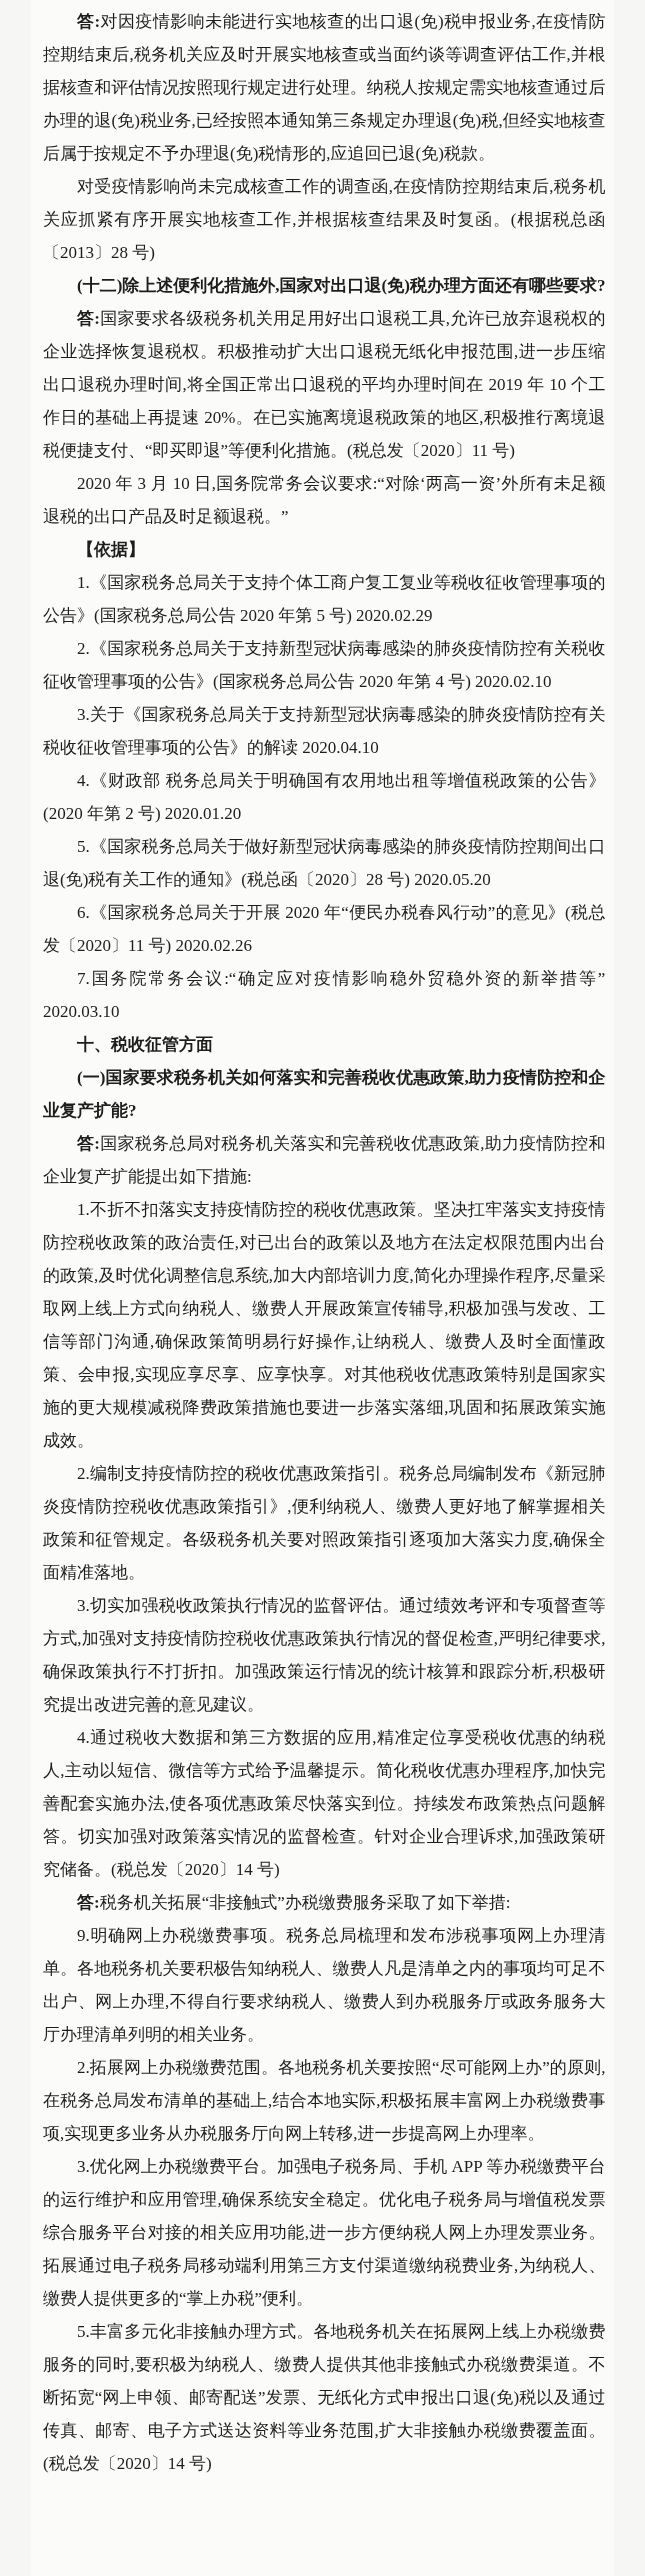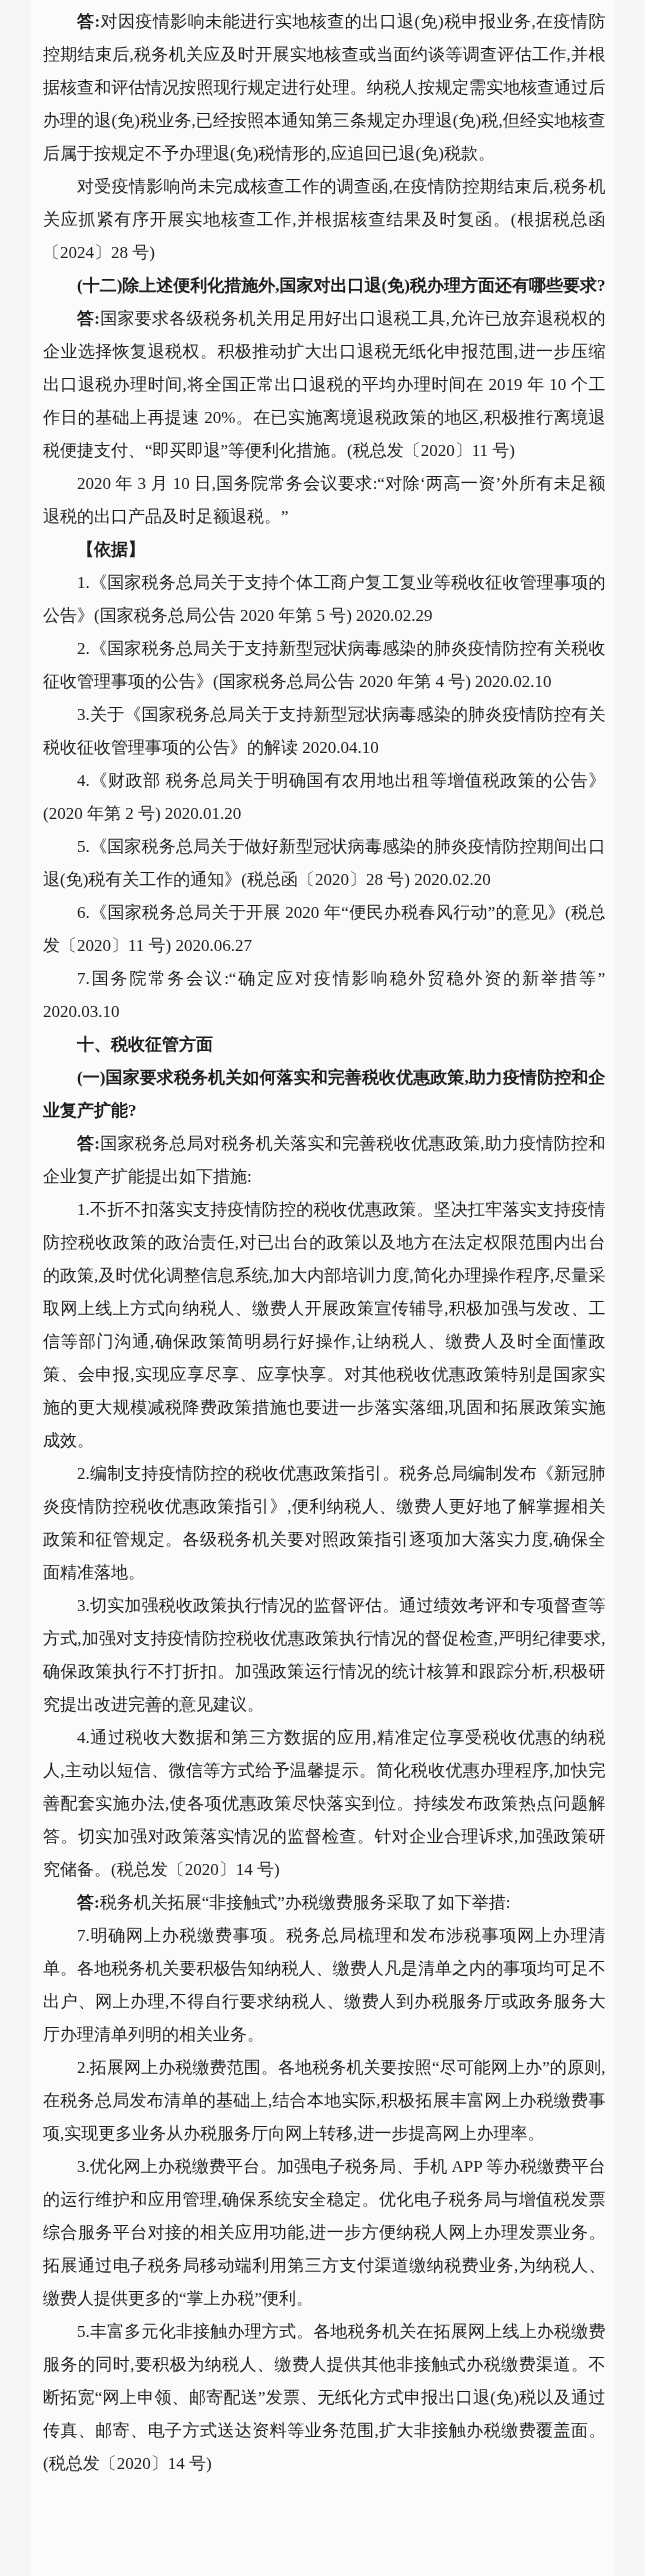--- a/index.html
+++ b/index.html
@@ -24,51 +24,51 @@
   .answer-prefix { font-weight: 700; }
   .gap-lg { margin-top: 65px; }
 </style>
 </head>
 <body>
 
 <div class="page">
 
   <p><span class="answer-prefix">答:</span><span>对因疫情影响未能进行实地核查的出口退(免)税申报业务,在疫情防控期结束后,税务机关应及时开展实地核查或当面约谈等调查评估工作,并根据核查和评估情况按照现行规定进行处理。纳税人按规定需实地核查通过后办理的退(免)税业务,已经按照本通知第三条规定办理退(免)税,但经实地核查后属于按规定不予办理退(免)税情形的,应追回已退(免)税款。</span></p>
 
-  <p>对受疫情影响尚未完成核查工作的调查函,在疫情防控期结束后,税务机关应抓紧有序开展实地核查工作,并根据核查结果及时复函。(根据税总函〔2024〕28 号)</p>
+  <p>对受疫情影响尚未完成核查工作的调查函,在疫情防控期结束后,税务机关应抓紧有序开展实地核查工作,并根据核查结果及时复函。(根据税总函〔2013〕28 号)</p>
 
   <p class="q-heading">(十二)除上述便利化措施外,国家对出口退(免)税办理方面还有哪些要求?</p>
 
   <p><span class="answer-prefix">答:</span><span>国家要求各级税务机关用足用好出口退税工具,允许已放弃退税权的企业选择恢复退税权。积极推动扩大出口退税无纸化申报范围,进一步压缩出口退税办理时间,将全国正常出口退税的平均办理时间在 2019 年 10 个工作日的基础上再提速 20%。在已实施离境退税政策的地区,积极推行离境退税便捷支付、“即买即退”等便利化措施。(税总发〔2020〕11 号)</span></p>
 
   <p>2020 年 3 月 10 日,国务院常务会议要求:“对除‘两高一资’外所有未足额退税的出口产品及时足额退税。”</p>
 
   <p class="basis-heading gap-lg">【依据】</p>
 
   <p>1.《国家税务总局关于支持个体工商户复工复业等税收征收管理事项的公告》(国家税务总局公告 2020 年第 5 号) 2020.02.29</p>
   <p>2.《国家税务总局关于支持新型冠状病毒感染的肺炎疫情防控有关税收征收管理事项的公告》(国家税务总局公告 2020 年第 4 号) 2020.02.10</p>
   <p>3.关于《国家税务总局关于支持新型冠状病毒感染的肺炎疫情防控有关税收征收管理事项的公告》的解读 2020.04.10</p>
   <p>4.《财政部 税务总局关于明确国有农用地出租等增值税政策的公告》(2020 年第 2 号) 2020.01.20</p>
-  <p>5.《国家税务总局关于做好新型冠状病毒感染的肺炎疫情防控期间出口退(免)税有关工作的通知》(税总函〔2020〕28 号) 2020.02.20</p>
-  <p>6.《国家税务总局关于开展 2020 年“便民办税春风行动”的意见》(税总发〔2020〕11 号) 2020.06.27</p>
+  <p>5.《国家税务总局关于做好新型冠状病毒感染的肺炎疫情防控期间出口退(免)税有关工作的通知》(税总函〔2020〕28 号) 2020.05.20</p>
+  <p>6.《国家税务总局关于开展 2020 年“便民办税春风行动”的意见》(税总发〔2020〕11 号) 2020.02.26</p>
   <p>7.国务院常务会议:“确定应对疫情影响稳外贸稳外资的新举措等” 2020.03.10</p>
 
   <p class="section-heading gap-lg">十、税收征管方面</p>
 
   <p class="q-heading">(一)国家要求税务机关如何落实和完善税收优惠政策,助力疫情防控和企业复产扩能?</p>
 
   <p><span class="answer-prefix">答:</span><span>国家税务总局对税务机关落实和完善税收优惠政策,助力疫情防控和企业复产扩能提出如下措施:</span></p>
 
   <p>1.不折不扣落实支持疫情防控的税收优惠政策。坚决扛牢落实支持疫情防控税收政策的政治责任,对已出台的政策以及地方在法定权限范围内出台的政策,及时优化调整信息系统,加大内部培训力度,简化办理操作程序,尽量采取网上线上方式向纳税人、缴费人开展政策宣传辅导,积极加强与发改、工信等部门沟通,确保政策简明易行好操作,让纳税人、缴费人及时全面懂政策、会申报,实现应享尽享、应享快享。对其他税收优惠政策特别是国家实施的更大规模减税降费政策措施也要进一步落实落细,巩固和拓展政策实施成效。</p>
   <p>2.编制支持疫情防控的税收优惠政策指引。税务总局编制发布《新冠肺炎疫情防控税收优惠政策指引》,便利纳税人、缴费人更好地了解掌握相关政策和征管规定。各级税务机关要对照政策指引逐项加大落实力度,确保全面精准落地。</p>
   <p>3.切实加强税收政策执行情况的监督评估。通过绩效考评和专项督查等方式,加强对支持疫情防控税收优惠政策执行情况的督促检查,严明纪律要求,确保政策执行不打折扣。加强政策运行情况的统计核算和跟踪分析,积极研究提出改进完善的意见建议。</p>
   <p>4.通过税收大数据和第三方数据的应用,精准定位享受税收优惠的纳税人,主动以短信、微信等方式给予温馨提示。简化税收优惠办理程序,加快完善配套实施办法,使各项优惠政策尽快落实到位。持续发布政策热点问题解答。切实加强对政策落实情况的监督检查。针对企业合理诉求,加强政策研究储备。(税总发〔2020〕14 号)</p>
 
 
   <p><span class="answer-prefix">答:</span><span>税务机关拓展“非接触式”办税缴费服务采取了如下举措:</span></p>
 
-  <p>7.明确网上办税缴费事项。税务总局梳理和发布涉税事项网上办理清单。各地税务机关要积极告知纳税人、缴费人凡是清单之内的事项均可足不出户、网上办理,不得自行要求纳税人、缴费人到办税服务厅或政务服务大厅办理清单列明的相关业务。</p>
+  <p>9.明确网上办税缴费事项。税务总局梳理和发布涉税事项网上办理清单。各地税务机关要积极告知纳税人、缴费人凡是清单之内的事项均可足不出户、网上办理,不得自行要求纳税人、缴费人到办税服务厅或政务服务大厅办理清单列明的相关业务。</p>
   <p>2.拓展网上办税缴费范围。各地税务机关要按照“尽可能网上办”的原则,在税务总局发布清单的基础上,结合本地实际,积极拓展丰富网上办税缴费事项,实现更多业务从办税服务厅向网上转移,进一步提高网上办理率。</p>
   <p>3.优化网上办税缴费平台。加强电子税务局、手机 APP 等办税缴费平台的运行维护和应用管理,确保系统安全稳定。优化电子税务局与增值税发票综合服务平台对接的相关应用功能,进一步方便纳税人网上办理发票业务。拓展通过电子税务局移动端利用第三方支付渠道缴纳税费业务,为纳税人、缴费人提供更多的“掌上办税”便利。</p>
   <p>5.丰富多元化非接触办理方式。各地税务机关在拓展网上线上办税缴费服务的同时,要积极为纳税人、缴费人提供其他非接触式办税缴费渠道。不断拓宽“网上申领、邮寄配送”发票、无纸化方式申报出口退(免)税以及通过传真、邮寄、电子方式送达资料等业务范围,扩大非接触办税缴费覆盖面。(税总发〔2020〕14 号)</p>
 
 </div>
 
 
 </body></html>

